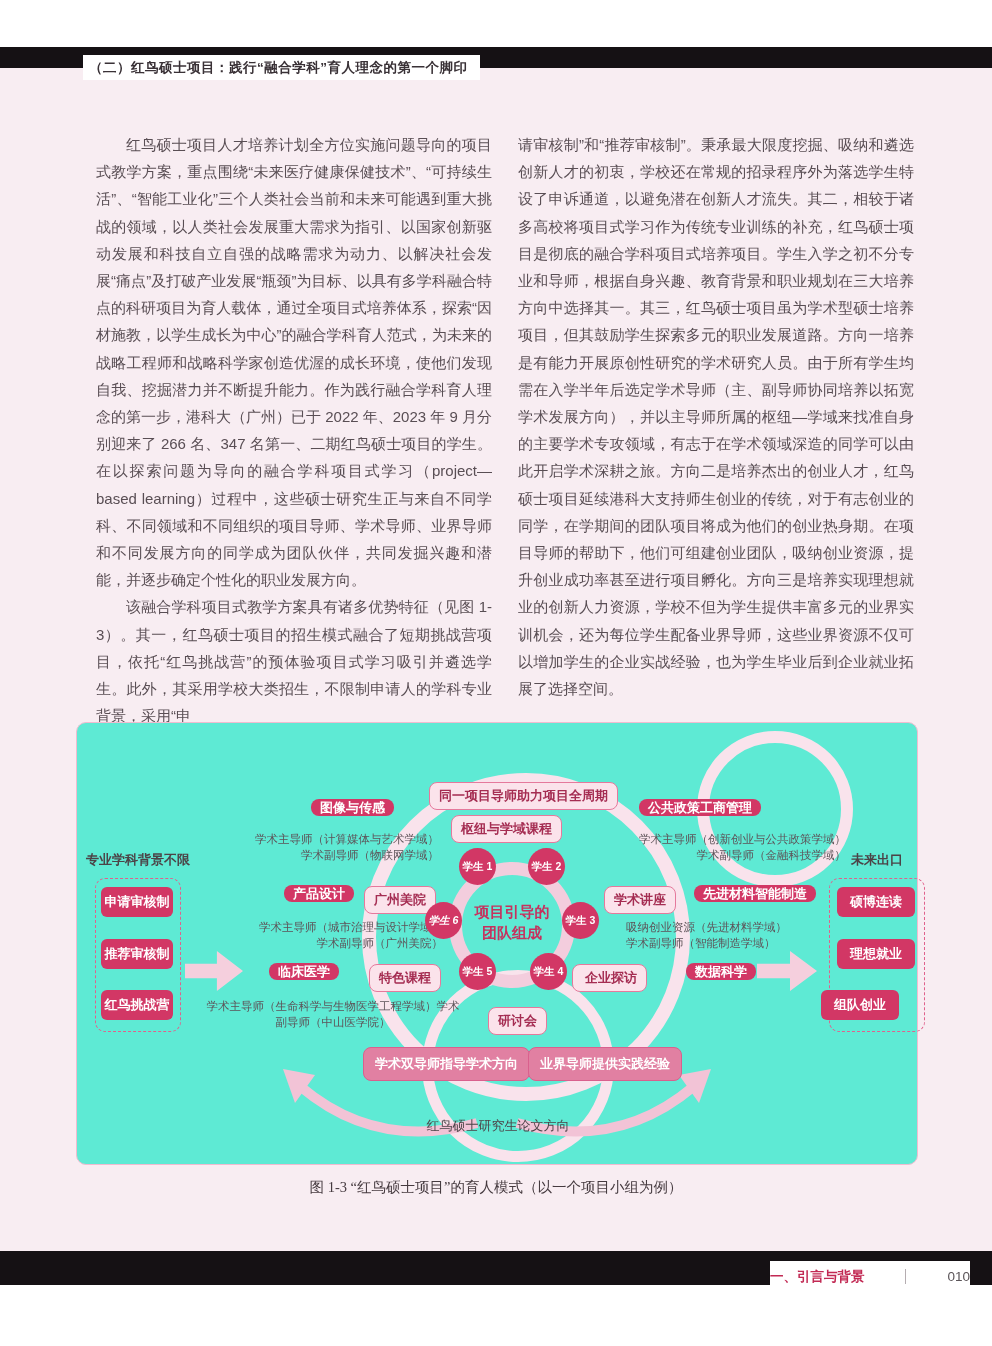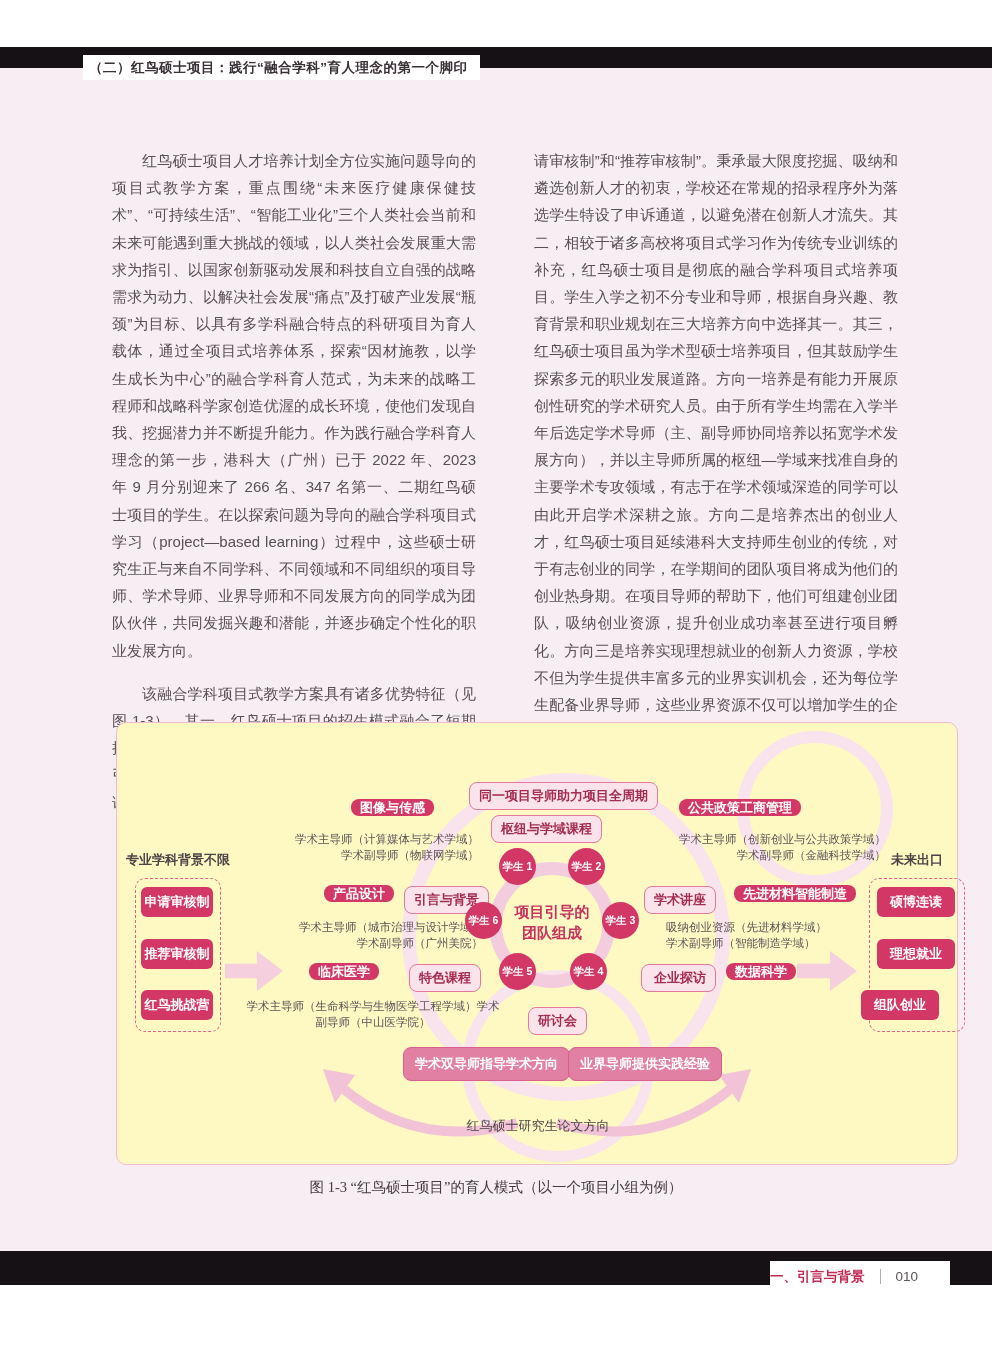--- a/index.html
+++ b/index.html
@@ -4,38 +4,38 @@
 <style>
   html,body{margin:0;padding:0;}
   .page{position:relative;width:992px;height:1346px;background:#ffffff;overflow:hidden;
         font-family:"Liberation Sans","DejaVu Sans",sans-serif;}
   
   .top-bar{position:absolute;left:0;top:47px;width:992px;height:21px;background:#151114;}
   .title-box{position:absolute;left:83px;top:38px;height:25px;background:#ffffff;
              display:flex;align-items:center;padding:0 12px 0 6px;margin-top:17px;}
   .title-box span{font-size:13.5px;font-weight:bold;color:#393136;letter-spacing:.5px;}
   .bottom-bar{position:absolute;left:0;top:1251px;width:992px;height:34px;background:#151114;}
-  .footer-box{position:absolute;left:770px;top:1261px;width:180px;height:31px;background:#ffffff;
-              display:flex;align-items:center;justify-content:flex-start;gap:15px;}
+  .footer-box{position:absolute;left:770px;top:1261px;width:200px;height:31px;background:#ffffff;
+              display:flex;align-items:center;justify-content:space-between;gap:15px;}
   .footer-section{color:#c22a54;font-weight:bold;font-size:13.5px;}
   .footer-divider{width:1px;height:15px;background:#b5adb1;}
   .footer-page{color:#5a5458;font-size:13.5px;}
   
   .content-bg{position:absolute;left:0;top:68px;width:992px;height:1183px;background:#f8edf2;}
   
   .col{position:absolute;top:131px;width:396px;font-size:15px;line-height:27.2px;
        color:#594e54;text-align:justify;}
   .col-left{left:96px;}
   .col-right{left:518px;}
-  .col p{margin:16px;}
+  .col p{margin:0;}
   .col p.indent{text-indent:2em;}
   .col p + p{margin-top:0;}
   
   .fig-card{position:absolute;left:76px;top:722px;width:840px;height:441px;
-            background:#fef9c3;border:1.5px solid #f0bcd0;border-radius:10px;margin-left:40px;}
+            background:#5eead4;border:1.5px solid #f0bcd0;border-radius:10px;}
   .ring{position:absolute;border-radius:50%;z-index:0;}
   .ring-big{left:285px;top:50px;width:300px;height:300px;border:14px solid #f9e3ec;}
   .ring-tr{left:620px;top:8px;width:132px;height:132px;border:12px solid #f9e3ec;}
   .ring-bот{left:345px;top:247px;width:170px;height:170px;border:11px solid #f9e3ec;}
   .fig-svg{position:absolute;left:0;top:0;z-index:1;}
   .solid-node{position:absolute;z-index:2;background:#d23765;color:#ffffff;border-radius:8px;
               font-size:13px;font-weight:bold;height:17px;display:inline-flex;align-items:center;
               justify-content:center;padding:0 9px;white-space:nowrap;}
   .light-node{position:absolute;z-index:2;background:#fbe3eb;color:#a52d52;border:1.5px solid #e5799c;
               border-radius:8px;font-size:13px;font-weight:bold;height:26px;display:inline-flex;
@@ -103,54 +103,54 @@
       <div>学术副导师（物联网学域）</div>
     </div>
 
     <div class="solid-node" style="left:562px;top:76px;">公共政策工商管理</div>
     <div class="mentor-text" style="left:469px;top:109px;width:300px;text-align:right;font-family:Liberation Serif, serif;">
       <div>学术主导师（创新创业与公共政策学域）</div>
       <div>学术副导师（金融科技学域）</div>
     </div>
 
     <div class="solid-node" style="left:207px;top:162px;">产品设计</div>
-    <div class="light-node" style="left:287px;top:163px;">引言与背景</div>
+    <div class="light-node" style="left:287px;top:163px;">广州美院</div>
     <div class="mentor-text" style="left:126px;top:197px;width:240px;text-align:right;">
       <div>学术主导师（城市治理与设计学域）</div>
       <div>学术副导师（广州美院）</div>
     </div>
 
     <div class="light-node" style="left:527px;top:163px;">学术讲座</div>
     <div class="solid-node" style="left:617px;top:162px;">先进材料智能制造</div>
     <div class="mentor-text" style="left:549px;top:197px;width:230px;text-align:left;">
       <div>吸纳创业资源（先进材料学域）</div>
       <div>学术副导师（智能制造学域）</div>
     </div>
 
     <div class="solid-node" style="left:192px;top:240px;">临床医学</div>
     <div class="light-node" style="left:292px;top:241px;">特色课程</div>
     <div class="mentor-text" style="left:116px;top:276px;width:280px;text-align:center;">
       <div>学术主导师（生命科学与生物医学工程学域）学术</div>
       <div>副导师（中山医学院）</div>
     </div>
 
-    <div class="light-node" style="left:524px;top:241px;padding-left:12px;">企业探访</div>
+    <div class="light-node" style="left:495px;top:241px;padding-left:12px;">企业探访</div>
     <div class="solid-node" style="left:609px;top:240px;">数据科学</div>
 
     <div class="team-ring"></div>
     <div class="team-title">
       <div>项目引导的</div>
       <div>团队组成</div>
     </div>
     <div class="student" style="left:382px;top:125px;">学生 1</div>
     <div class="student" style="left:451px;top:125px;">学生 2</div>
     <div class="student" style="left:485px;top:179px;">学生 3</div>
     <div class="student" style="left:453px;top:230px;">学生 4</div>
     <div class="student" style="left:382px;top:230px;">学生 5</div>
-    <div class="student" style="left:348px;top:179px;">学生 6</div>
+    <div class="student" style="left:348px;top:179px;font-style:italic;">学生 6</div>
     <div class="light-node" style="left:411px;top:284px;">研讨会</div>
 
     <div class="side-label" style="left:9px;top:128px;">专业学科背景不限</div>
     <div class="dashed-box" style="left:18px;top:155px;width:84px;height:152px;"></div>
     <div class="gate-item" style="left:24px;top:164px;width:72px;">申请审核制</div>
     <div class="gate-item" style="left:24px;top:216px;width:72px;">推荐审核制</div>
     <div class="gate-item" style="left:24px;top:267px;width:72px;">红鸟挑战营</div>
     <div class="block-arrow" style="left:108px;top:228px;width:58px;height:40px;"></div>
 
     <div class="side-label" style="left:774px;top:128px;">未来出口</div>

